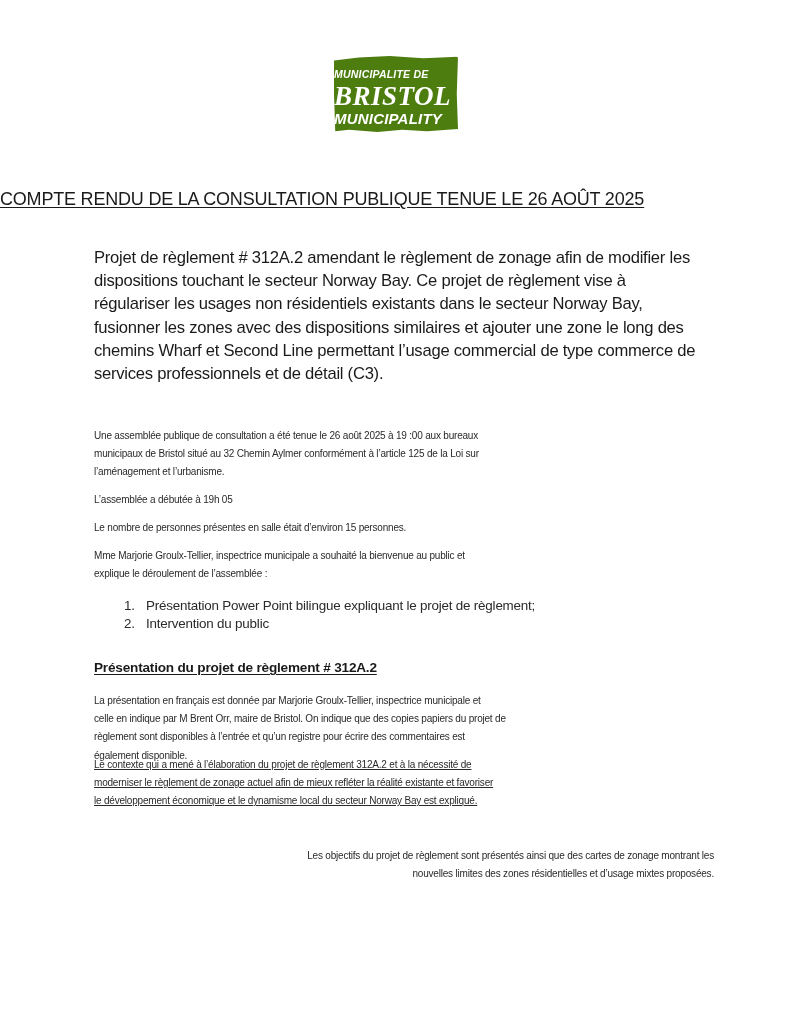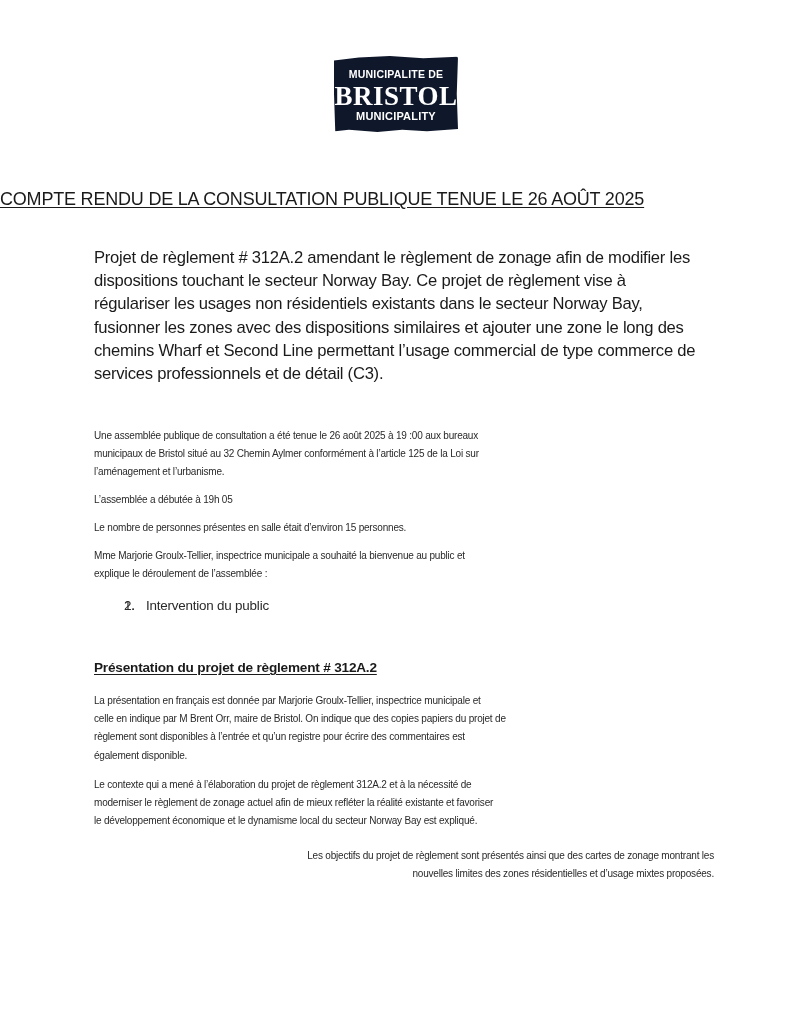--- a/index.html
+++ b/index.html
@@ -20,45 +20,45 @@
       left: 0; top: 0;
       width: 791px; height: 1024px;
     }
     
     .logo {
       position: absolute;
       left: 334px;
       top: 56px;
       width: 124px;
       height: 76px;
-      background: #0f172a;
+      background: #4d7c0f;
       color: #ffffff;
-      text-align: center;
       clip-path: polygon(0% 6%, 20% 2%, 45% 0%, 72% 3%, 100% 1%, 99% 50%, 100% 96%, 75% 99%, 55% 97%, 35% 100%, 12% 97%, 1% 99%, 0% 50%);
       border-radius: 3px;
+      font-style: italic;
     }
     .logo .l1 {
       position: absolute; left: 0; right: 0; top: 12px;
       font-family: "Liberation Sans", sans-serif;
       font-weight: bold;
       font-size: 10.5px;
       letter-spacing: 0.2px;
     }
     .logo .l2 {
       position: absolute; left: 0; right: 0; top: 25px;
       font-family: "Liberation Serif", "DejaVu Serif", serif;
       font-weight: bold;
       font-size: 27px;
       letter-spacing: 0.5px;
     }
     .logo .l3 {
       position: absolute; left: 0; right: 0; top: 54px;
       font-family: "Liberation Sans", sans-serif;
       font-weight: bold;
-      font-size: 11px;
+      font-size: 15px;
       letter-spacing: 0.2px;
     }
     
     .doc-title {
       position: absolute;
       left: 0; right: 0;
       top: 189px;
       text-align: left;
       font-size: 18px;
       text-decoration: underline;
@@ -119,21 +119,21 @@
       top: 660px;
       font-size: 13.6px;
       font-weight: bold;
       text-decoration: underline;
       text-underline-offset: 2px;
       color: #1a1a1a;
       letter-spacing: -0.2px;
       margin: 0;
     }
     .p-presentation { top: 692px; }
-    .p-context      { top: 776px; }
+    .p-context      { top: 756px; text-decoration: underline; }
     .p-objectives   { top: 847px; }
     .pre { white-space: pre-wrap; text-align: right; }
   </style>
 </head>
 <body>
 
 <div class="page">
 
   <div class="logo">
     <div class="l1">MUNICIPALITE DE</div>
@@ -163,20 +163,21 @@
   <p class="body-text p-count">Le nombre de personnes présentes en salle était d’environ 15 personnes.</p>
 
   <p class="body-text p-welcome">
     <span>Mme Marjorie Groulx-Tellier, inspectrice municipale a souhaité la bienvenue au public et</span><br>
     <span>explique le déroulement de l’assemblée :</span>
   </p>
 
   <ol class="agenda">
     <li>
       <span class="num">1.</span>
+      <span>Présentation Power Point bilingue expliquant le projet de règlement;</span>
     </li>
     <li>
       <span class="num">2.</span>
       <span>Intervention du public</span>
     </li>
   </ol>
 
   <h2 class="section-heading">Présentation du projet de règlement # 312A.2</h2>
 
   <p class="body-text p-presentation">

